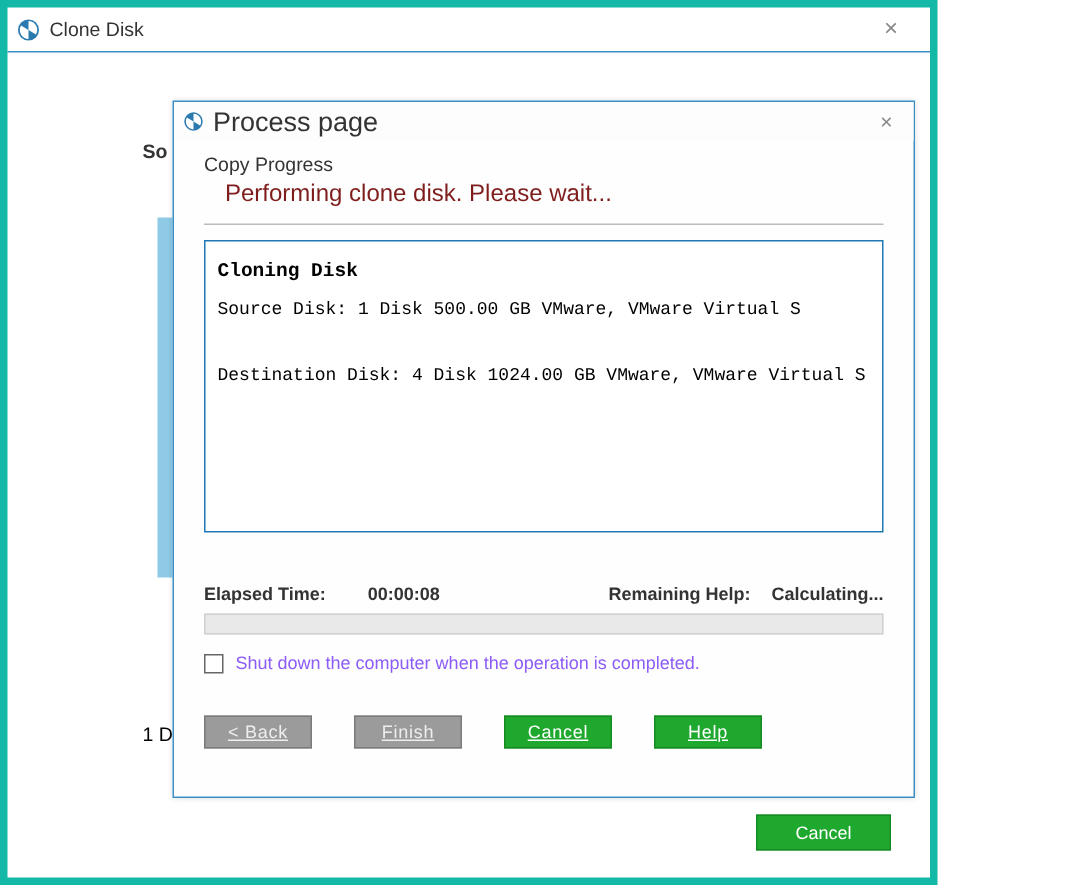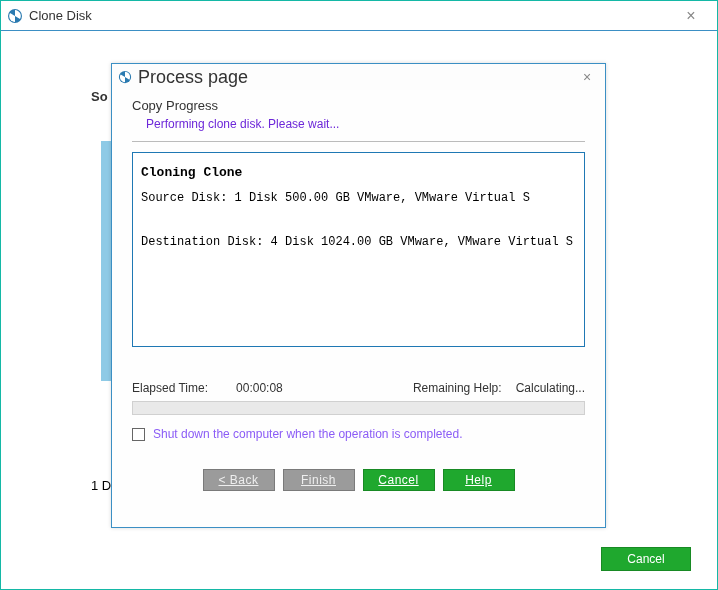--- a/index.html
+++ b/index.html
@@ -1,57 +1,57 @@
 <!DOCTYPE html>
 <html><head>
   <meta charset="utf-8">
   <style>
     * { box-sizing: border-box; margin: 0; padding: 0; }
     body { font-family: Tahoma, Arial, sans-serif; font-size: 12px; background: #fff; width: 718px; height: 590px; position: relative; overflow: hidden; }
 
-    .outer-window { width: 718px; height: 590px; border: 1px solid #14b8a6; position: relative; background: #fff; }
+    .outer-window { width: 625px; height: 590px; border: 5px solid #14b8a6; position: relative; background: #fff; }
     .outer-titlebar { height: 30px; border-bottom: 1px solid #3b8fc4; display: flex; align-items: center; padding: 0 6px; color: #333; }
     .outer-titlebar .title { margin-left: 6px; font-size: 13px; flex: 1; }
     .outer-close { width: 40px; text-align: center; color: #888; font-size: 16px; cursor: default; }
     .app-icon svg { display: block; }
 
     .bg-sourcedest { position: absolute; top: 88px; left: 90px; color: #333; font-weight: bold; font-size: 13px; text-align: right; }
     .blue-strip { position: absolute; top: 140px; left: 100px; width: 490px; height: 240px; background: #8ecae6; }
     .oned { position: absolute; top: 477px; left: 90px; font-size: 13px; }
 
     .outer-ok, .outer-cancel { position: absolute; bottom: 18px; width: 90px; height: 24px; text-align:center; line-height:22px; font-size:12px; }
     .outer-ok { right: 130px; background:#9b9b9b; color:#fff; border:1px solid #7a7a7a;}
     .outer-cancel { right: 26px; background:#1fa82e; color:#fff; border:1px solid #188a24;}
 
     .modal { position: absolute; top: 62px; left: 110px; width: 495px; height: 465px; background: #fefefe; border: 1px solid #3b8fc4; box-shadow: 0 0 4px rgba(0,0,0,0.15); }
     .modal-titlebar { height: 26px; display: flex; align-items: center; padding: 0 6px; background:#fdfdfd; }
     .modal-titlebar .title { margin-left: 6px; font-size: 18px; flex: 1; color:#333;}
     .modal-close { width: 24px; text-align: center; color: #888; font-size: 14px; }
     .modal-body { padding: 8px 20px 12px 20px; }
     .copy-heading { font-size: 13px; color:#333; }
-    .copy-sub { font-size: 12px; color:#6d28d9; margin: 4px 0 10px 14px;}
+    .copy-sub { font-size: 16px; color:#7f1d1d; margin: 4px 0 10px 14px;}
     .hr { border: none; border-top: 1px solid #bbb; margin-bottom: 10px;}
 
     .log-box { border: 1px solid #1f78b4; height: 195px; padding: 10px 8px; background:#fff; font-family: "Courier New", monospace; font-size: 12px; color:#000; line-height: 1.5; }
     .log-title { font-weight: bold; margin-bottom: 6px; font-size:13px;}
     .log-line { margin-bottom: 26px; }
 
-    .time-row { display:flex; margin-top: 34px; font-size:12px; color:#333; }
+    .time-row { display:flex; margin-top: 34px; font-size:12px; color:#333;font-weight:bold; }
     .time-row .lbl { }
     .time-row .val { margin-left: 28px; }
     .time-row .spacer { flex:1; }
     .time-row .rlbl { }
     .time-row .rval { margin-left: 14px; }
 
     .progress { margin-top: 6px; height: 14px; background:#e9e9e9; border:1px solid #d0d0d0;}
 
     .shutdown-row { display:flex; align-items:center; margin-top: 12px; font-size:12px; color:#8b5cf6;}
     .shutdown-row .cb { width:13px; height:13px; border:1px solid #666; margin-right:8px; background:#fff;}
 
-    .modal-buttons { display:flex; justify-content:center; gap:8px; margin-top: 28px; }
+    .modal-buttons { display:flex; justify-content:flex-start; gap:28px; margin-top: 28px; }
     .btn { width: 72px; height: 22px; font-size:12px; text-align:center; line-height:20px; text-decoration: underline; letter-spacing: 0.5px;}
     .btn-gray { background:#9b9b9b; color:#eee; border:1px solid #7a7a7a;}
     .btn-green { background:#1fa82e; color:#fff; border:1px solid #188a24;}
     .acc { }
   </style>
 </head>
 <body>
 
 <div class="outer-window">
   <div class="outer-titlebar">
@@ -83,21 +83,21 @@
       </span>
       <span class="title">Process page</span>
       <span class="modal-close">×</span>
     </div>
     <div class="modal-body">
       <div class="copy-heading">Copy Progress</div>
       <div class="copy-sub">Performing clone disk. Please wait...</div>
       <hr class="hr">
 
       <div class="log-box">
-        <div class="log-title">Cloning Clone</div>
+        <div class="log-title">Cloning Disk</div>
         <div class="log-line">Source Disk: 1 Disk 500.00 GB VMware, VMware Virtual S</div>
         <div class="log-line">Destination Disk: 4 Disk 1024.00 GB VMware, VMware Virtual S</div>
       </div>
 
       <div class="time-row">
         <span class="lbl">Elapsed Time:</span>
         <span class="val">00:00:08</span>
         <span class="spacer"></span>
         <span class="rlbl">Remaining Help:</span>
         <span class="rval">Calculating...</span>

